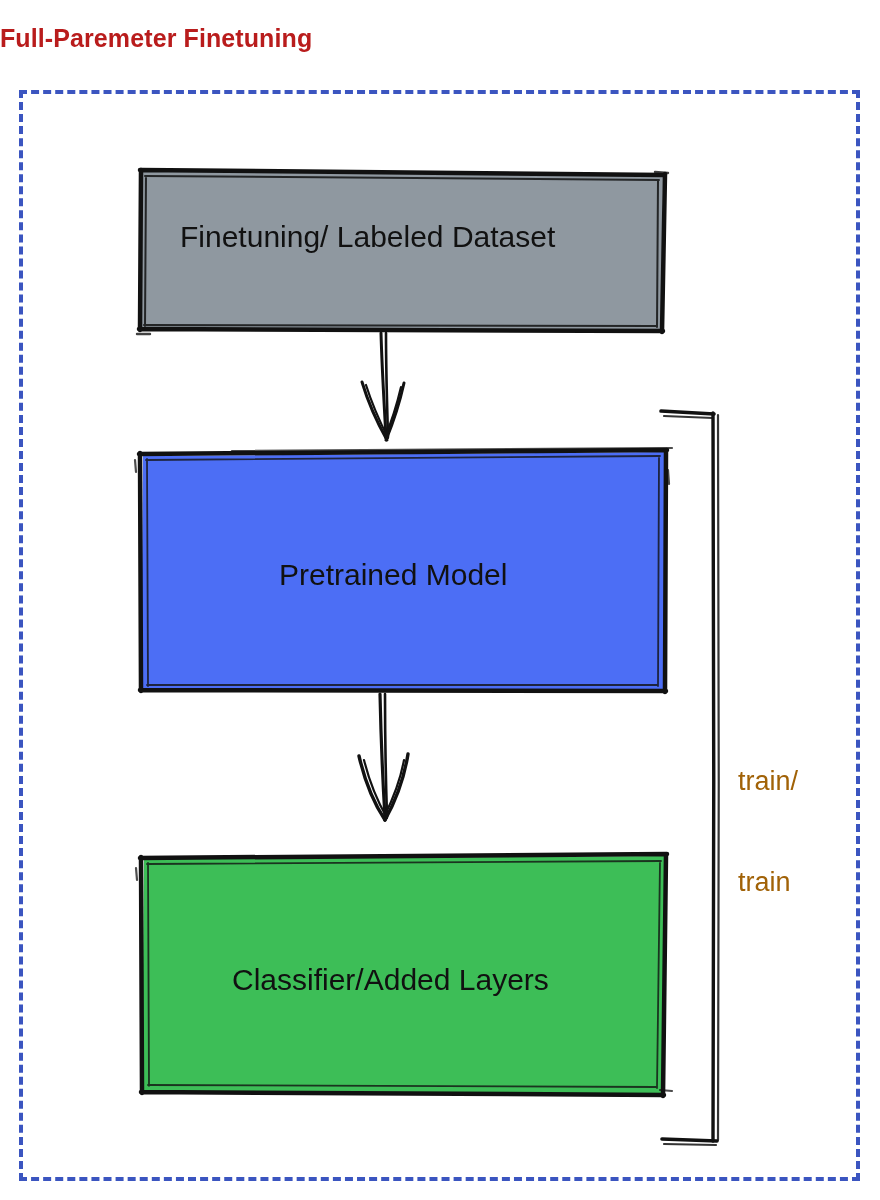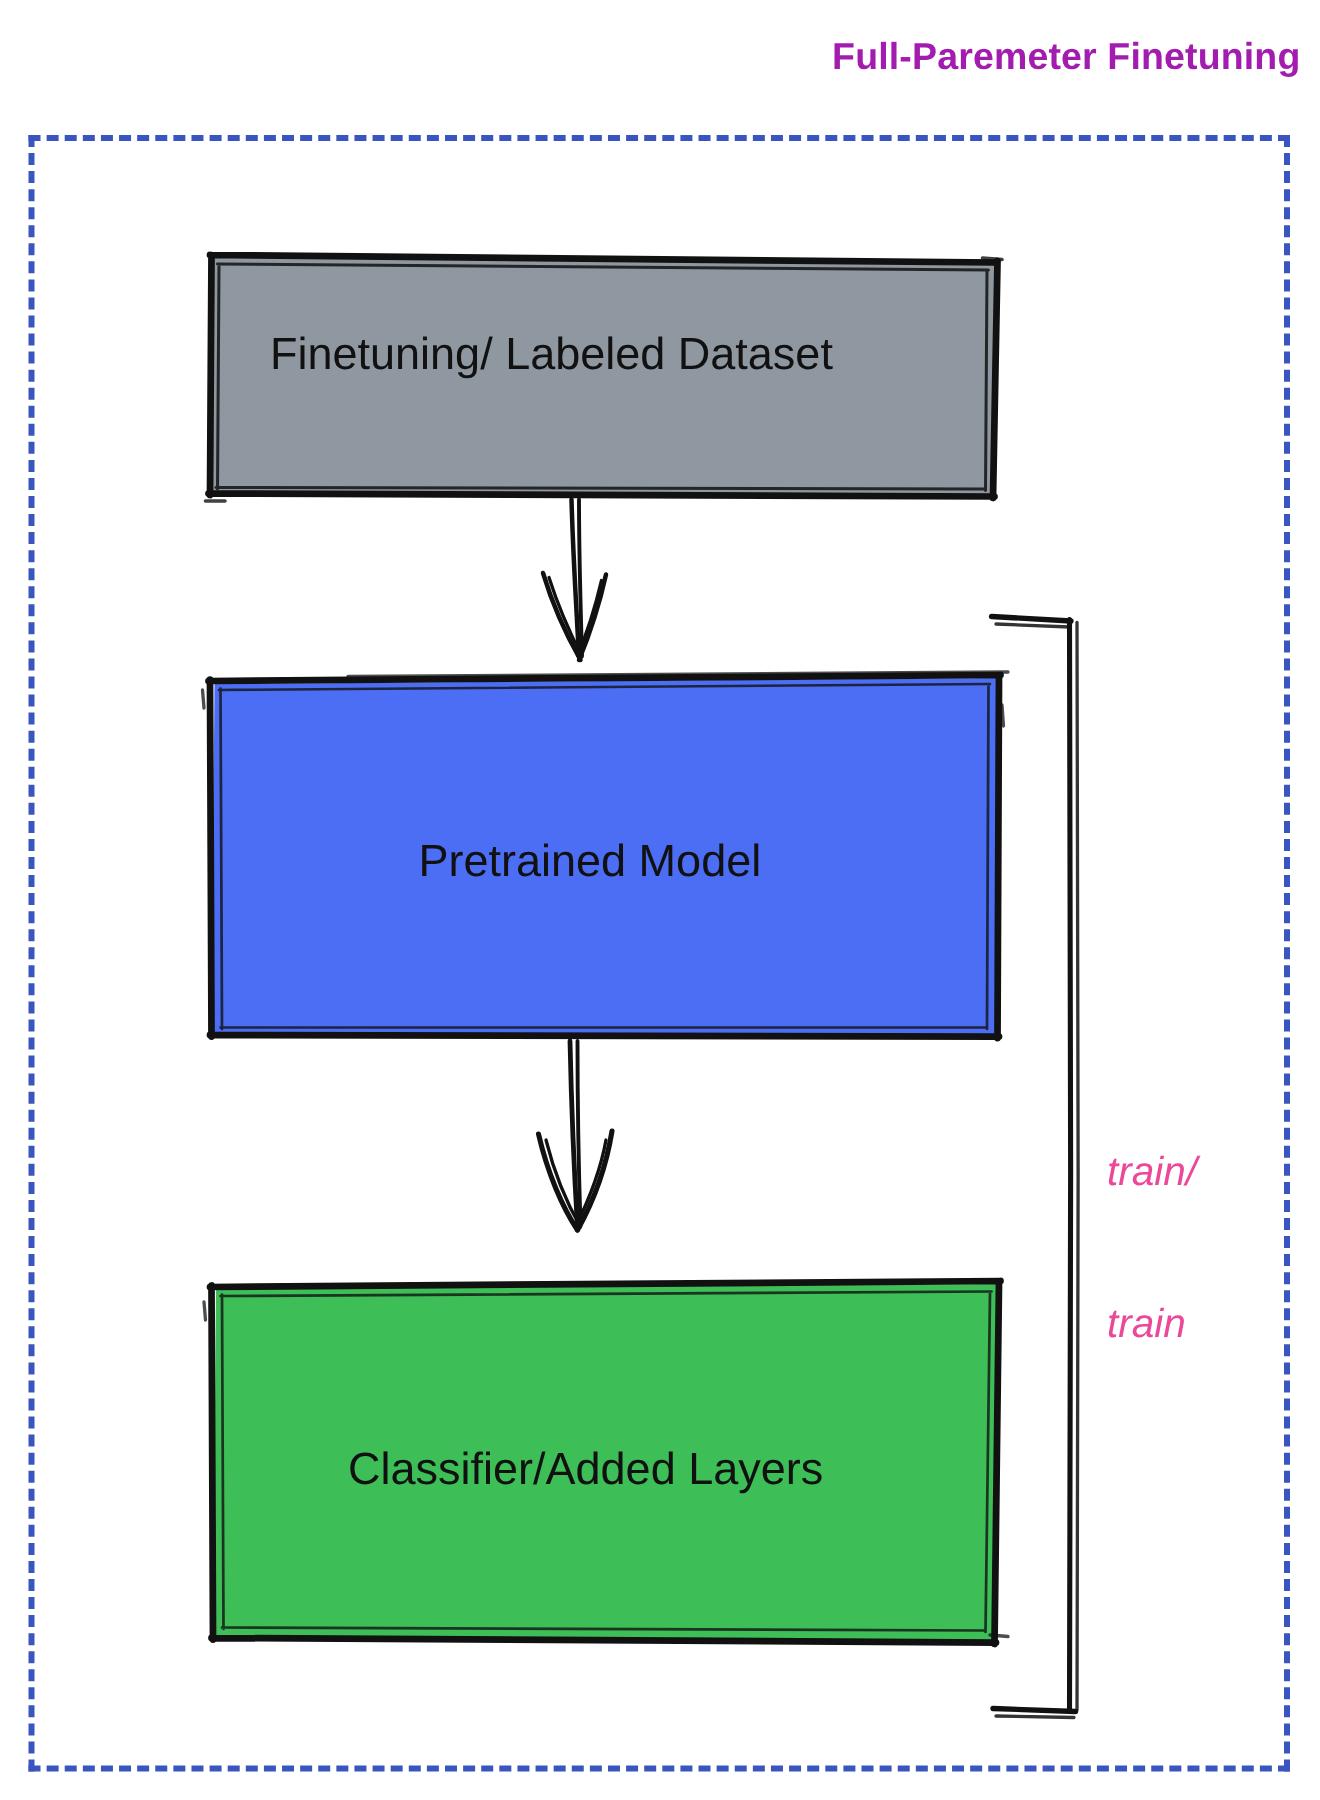--- a/index.html
+++ b/index.html
@@ -21,26 +21,26 @@
     width: 880px;
     height: 1200px;
   }
 
   
   .diagram-title {
     position: absolute;
     left: 0;
     top: 24px;
     width: 867px;
-    text-align: right;
+    text-align: left;
     font-family: "Liberation Sans", sans-serif;
     font-size: 25px;
     font-weight: 700;
     letter-spacing: 0.1px;
-    color: #a21caf;
+    color: #b91c1c;
     white-space: nowrap;
   }
 
   
   .dashed-frame {
     position: absolute;
     left: 19px;
     top: 90px;
     width: 841px;
     height: 1091px;
@@ -73,24 +73,23 @@
   .label-dataset   { left: 180px; top: 222px; }
   .label-pretrained{ left: 279px; top: 560px; }
   .label-classifier{ left: 232px; top: 965px; }
 
   .loop-label {
     position: absolute;
     left: 738px;
     top: 697px;
     font-family: "Liberation Sans", sans-serif;
     font-size: 27px;
-    color: #ec4899;
+    color: #a16207;
     line-height: 1.25;
     white-space: pre;
-    font-style: italic;
   }
   .loop-label span { display: block; }
 </style>
 </head>
 <body>
 
 <div id="stage">
 
   <div class="diagram-title">Full-Paremeter Finetuning</div>
 

